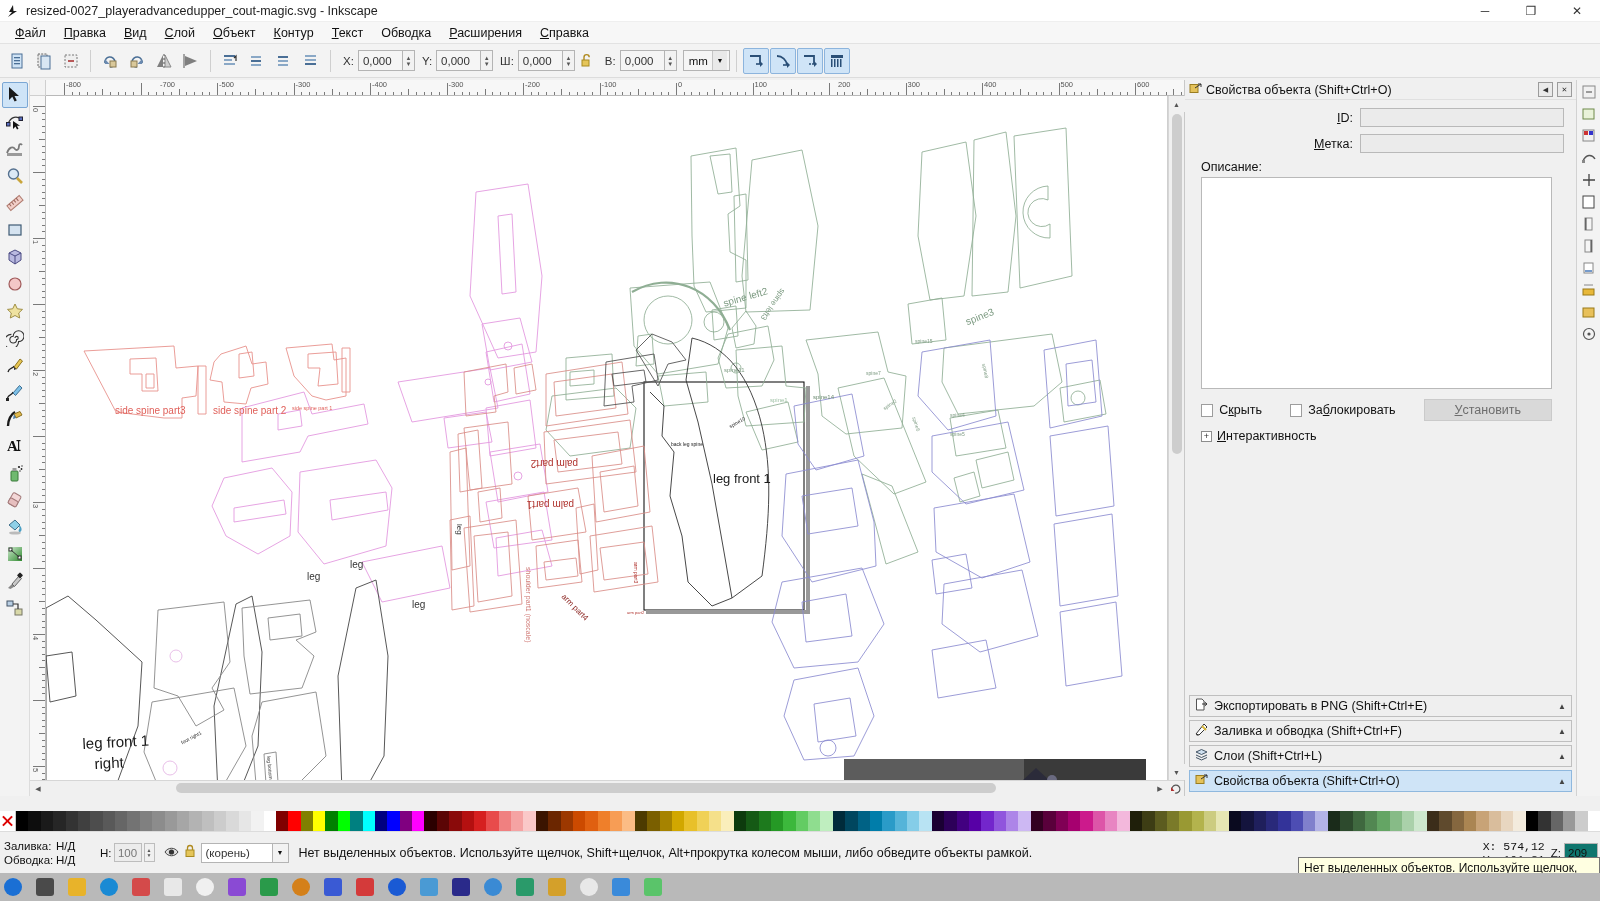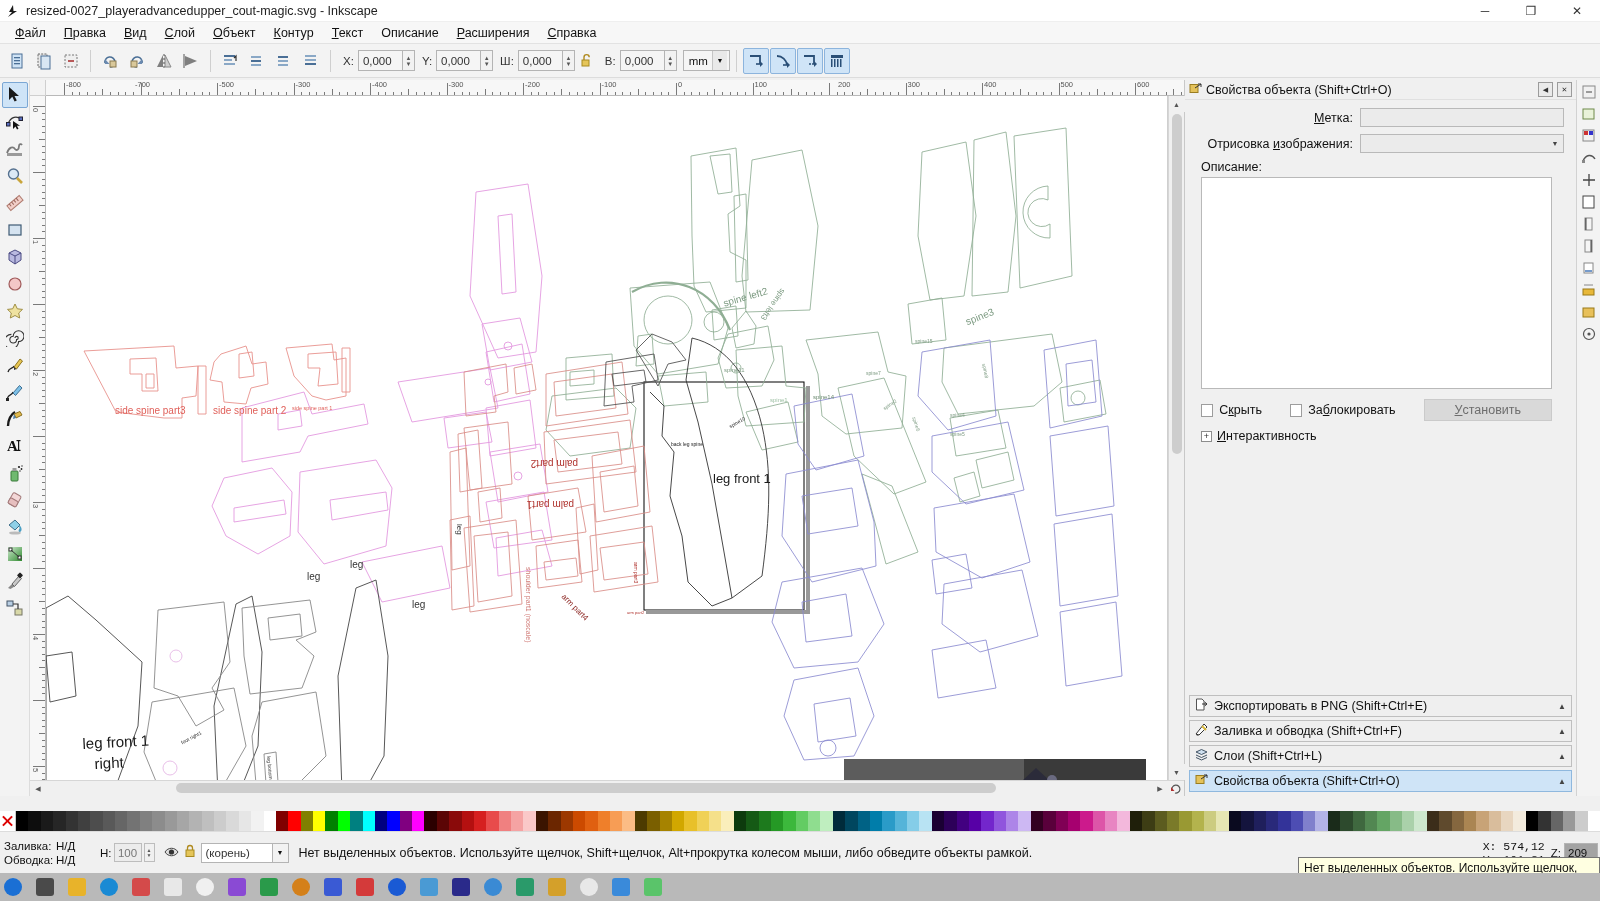--- a/index.html
+++ b/index.html
@@ -163,21 +163,21 @@
   .layerbar { display:flex; align-items:center; gap:5px; margin-left:9px; }
   .layer-sel { width:72px;height:20px;border:1px solid #b4b4b4;background:#fff;
                display:flex;align-items:center;padding-left:4px;font-size:11.5px;color:#333; }
   .layer-dd { width:16px;height:20px;border:1px solid #b4b4b4;border-left:none;background:#f2f2f2;
               display:flex;align-items:center;justify-content:center;font-size:7px; }
   .statusmsg { margin-left:10px; font-size:12.5px; color:#111; flex:1; }
   .coords { display:flex; align-items:center; margin-right:2px; font-size:11.5px; }
   .coord-col { font-family:"Liberation Mono",monospace; font-size:11.5px; line-height:13px; color:#111;
                text-align:left; }
   .zoom-box { display:flex;align-items:center;gap:3px;margin-left:6px; }
-  .zoom-in { width:34px;height:19px;border:1px solid #b4b4b4;background:#a3a3a3;
+  .zoom-in { width:34px;height:19px;border:1px solid #b4b4b4;background:#0f766e;
              font-size:11.5px; display:flex;align-items:center;padding-left:3px; }
 
   
   .tooltip { position:absolute; left:1298px; bottom:10px; width:302px; background:#ffffe1;
              border:1px solid #767676; font-size:12px; padding:3px 5px; line-height:15px;
              color:#111; overflow:hidden; height:34px; }
 
   
   .taskbar { position:absolute; left:0; right:0; bottom:0; height:28px; background:#b9b9b9;
              display:flex; align-items:center; padding-left:4px; gap:14px; }
@@ -203,21 +203,21 @@
   </div>
 
   <div class="menubar">
     <div class="menu-item"><u>Ф</u><span>айл</span></div>
     <div class="menu-item"><u>П</u>равка</div>
     <div class="menu-item"><u>В</u>ид</div>
     <div class="menu-item"><u>С</u>лой</div>
     <div class="menu-item"><u>О</u>бъект</div>
     <div class="menu-item"><u>К</u>онтур</div>
     <div class="menu-item"><u>Т</u>екст</div>
-    <div class="menu-item">Описание</div>
+    <div class="menu-item">Обводка</div>
     <div class="menu-item"><u>Р</u>асширения</div>
     <div class="menu-item"><u>С</u>правка</div>
   </div>
 
   <div class="toolbar">
     <div class="tb-btn">
       <svg width="18" height="18" viewBox="0 0 18 18">
           <rect x="4" y="2" width="10" height="14" fill="#cfe3f5" stroke="#4a6f96"></rect>
           <rect x="6" y="5" width="6" height="1.3" fill="#4a6f96"></rect>
           <rect x="6" y="8" width="6" height="1.3" fill="#4a6f96"></rect>
@@ -532,21 +532,21 @@
             <div class="tick" style="left: 25.65px; height: 3px;"></div>
             <div class="tick" style="left: 33.3px; height: 3px;"></div>
             <div class="tick" style="left: 40.95px; height: 3px;"></div>
             <div class="tick" style="left: 48.6px; height: 3px;"></div>
             <div class="tick" style="left: 56.25px; height: 6px;"></div>
             <div class="tick" style="left: 63.9px; height: 3px;"></div>
             <div class="tick" style="left: 71.55px; height: 3px;"></div>
             <div class="tick" style="left: 79.2px; height: 3px;"></div>
             <div class="tick" style="left: 86.85px; height: 3px;"></div>
             <div class="tick tickH" style="left: 94.5px; height: 12px;"></div>
-            <div class="tick-lab" style="left: 87px; text-align: right;">-700</div>
+            <div class="tick-lab" style="left: 112px; text-align: right;">-700</div>
             <div class="tick" style="left: 102.15px; height: 3px;"></div>
             <div class="tick" style="left: 109.8px; height: 3px;"></div>
             <div class="tick" style="left: 117.45px; height: 3px;"></div>
             <div class="tick" style="left: 125.1px; height: 3px;"></div>
             <div class="tick" style="left: 132.75px; height: 6px;"></div>
             <div class="tick" style="left: 140.4px; height: 3px;"></div>
             <div class="tick" style="left: 148.05px; height: 3px;"></div>
             <div class="tick" style="left: 155.7px; height: 3px;"></div>
             <div class="tick" style="left: 163.35px; height: 3px;"></div>
             <div class="tick tickH" style="left: 171px; height: 12px;"></div>
@@ -1029,28 +1029,26 @@
                 <path d="M6 6 L12 2 M12 2 L9 2 M12 2 L12 5" stroke="#333" fill="none"></path>
               </svg>
           </span>
           <span class="t">Свойства объекта (Shift+Ctrl+O)</span>
           <span class="dock-tbtn">◀</span>
           <span class="dock-tbtn">✕</span>
         </div>
 
         <div class="prop-body">
           <div class="prop-row">
-            <span class="prop-lab"><u>М</u>етка:</span>
+            <span class="prop-lab"><u>I</u>D:</span>
             <span class="prop-in"></span>
           </div>
           <div class="prop-row">
-            <span class="prop-lab">Отрисовка <u>и</u>зображения:</span>
-            <span class="prop-sel">
-              <span class="dd">▼</span>
-            </span>
+            <span class="prop-lab"><u>М</u>етка:</span>
+            <span class="prop-in"></span>
           </div>
           <div class="desc-lab">Описание:</div>
           <div class="desc-box"></div>
 
           <div class="chk-row">
             <span class="chk"></span>
             <span class="chk-lab">С<u>к</u>рыть</span>
             <span class="chk"></span>
             <span class="chk-lab">За<u>б</u>локировать</span>
             <span class="setbtn"><u>У</u>становить</span>

